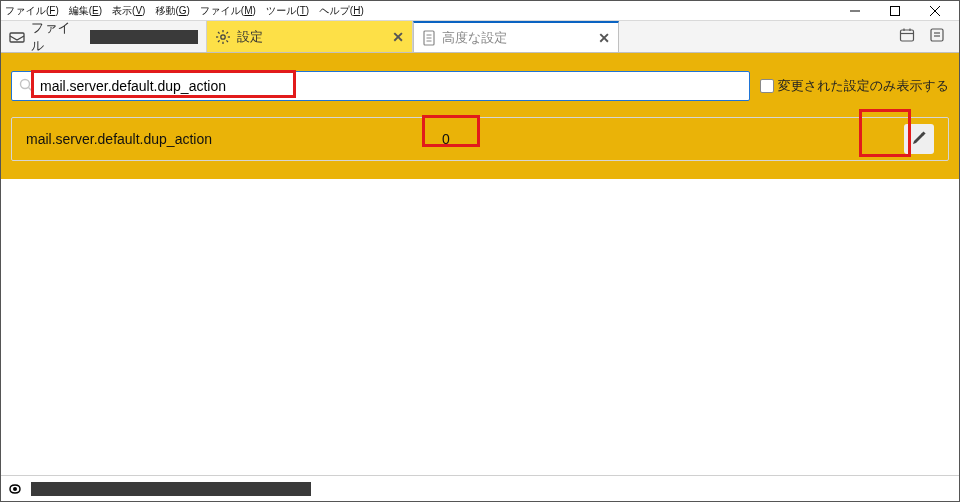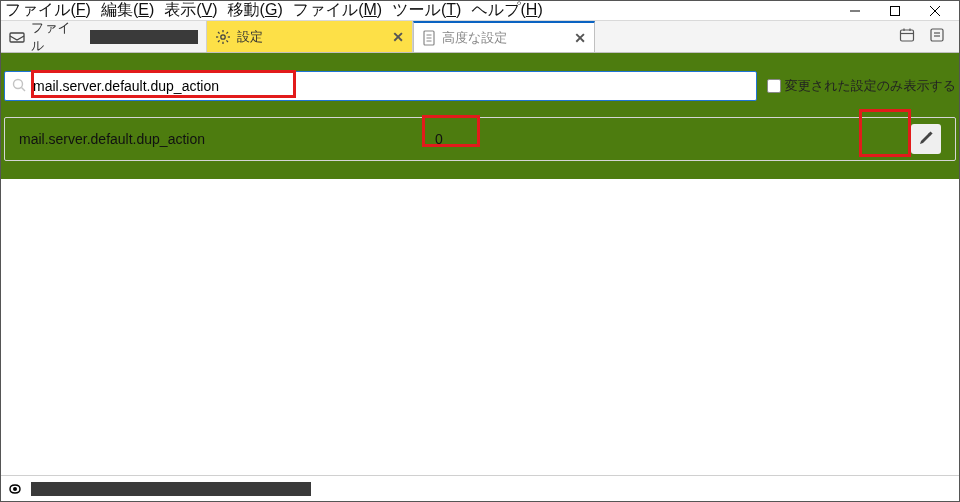--- a/index.html
+++ b/index.html
@@ -1,42 +1,42 @@
 <!DOCTYPE html>
 <html><head>
 <meta charset="utf-8">
 <style>
   * { box-sizing: border-box; }
   html, body { margin: 0; padding: 0; font-family: "Yu Gothic UI", "Meiryo", sans-serif; font-size: 12px; color: #111; }
   body { width: 960px; height: 502px; border: 1px solid #555; background: #fff; position: relative; overflow: hidden; }
 
   
   .menubar { display: flex; align-items: center; height: 20px; padding: 0 4px; background: #fff; border-bottom: 1px solid #d9d9d9; }
-  .menubar .menu-item { margin-right: 10px; font-size: 16px; cursor: default; }
+  .menubar .menu-item { margin-right: 10px; font-size: 10px; cursor: default; }
   .menubar .menu-item u { text-decoration: underline; }
   .window-controls { margin-left: auto; display: flex; }
   .win-btn { width: 40px; height: 20px; display: flex; align-items: center; justify-content: center; }
   .win-btn svg { display: block; }
 
   
   .tabstrip { display: flex; align-items: stretch; height: 32px; background: #f4f4f4; border-bottom: 1px solid #c0c0c0; }
   .tab { display: flex; align-items: center; height: 100%; padding: 0 8px; gap: 6px; border-right: 1px solid #d0d0d0; }
   .tab.inbox { width: 206px; background: #f4f4f4; }
   .tab.settings { width: 206px; background: #fde047; position: relative; }
-  .tab.advanced { width: 182px; background: #fff; border-top: 2px solid #0a63c2; border-right: 1px solid #c0c0c0; border-left: 1px solid #c0c0c0; position: relative; }
+  .tab.advanced { width: 206px; background: #fff; border-top: 2px solid #0a63c2; border-right: 1px solid #c0c0c0; border-left: 1px solid #c0c0c0; position: relative; }
   .tab .close-x { margin-left: auto; font-weight: bold; color: #555; font-size: 14px; line-height: 1; }
   .tab .label { color: #333; font-size: 13px; }
   .tab.advanced .label { color: #888; }
   .tab .icon { display: flex; align-items: center; }
   .redacted-bar { display: inline-block; height: 14px; width: 110px; background: #3a3a3a; vertical-align: middle; }
   .tabstrip-spacer { flex: 1; }
   .toolbar-icons { display: flex; align-items: center; gap: 14px; padding: 0 14px; }
 
   
-  .content { padding: 18px 3px; background: #4d7c0f; }
+  .content { padding: 18px 10px; background: #eab308; }
   .search-row { display: flex; align-items: center; gap: 10px; }
   .search-wrap { flex: 1; display: flex; align-items: center; border: 1px solid #1f74d6; border-radius: 2px; height: 30px; padding: 0 6px; background: #fff; }
   .search-wrap .mag { flex: none; margin-right: 4px; opacity: .5; }
   .search-input { flex: 1; border: none; outline: none; font-size: 14px; height: 100%; background: transparent; }
 
   .show-modified { display: flex; align-items: center; gap: 4px; font-size: 13px; color: #222; white-space: nowrap; }
   .show-modified .checkbox { width: 14px; height: 14px; border: 1px solid #888; border-radius: 2px; background: #fff; }
 
   .results { margin-top: 16px; }
   .result-row { display: flex; align-items: center; border: 1px solid #d5d5d5; border-radius: 2px; height: 44px; padding: 0 14px; }

